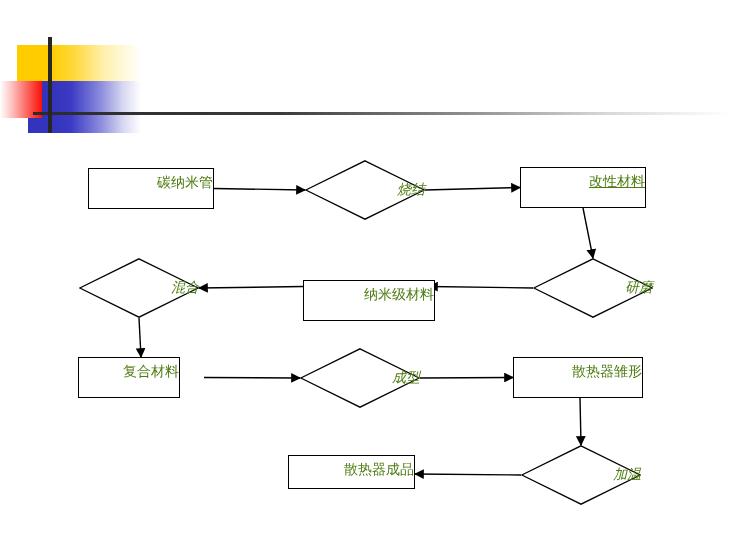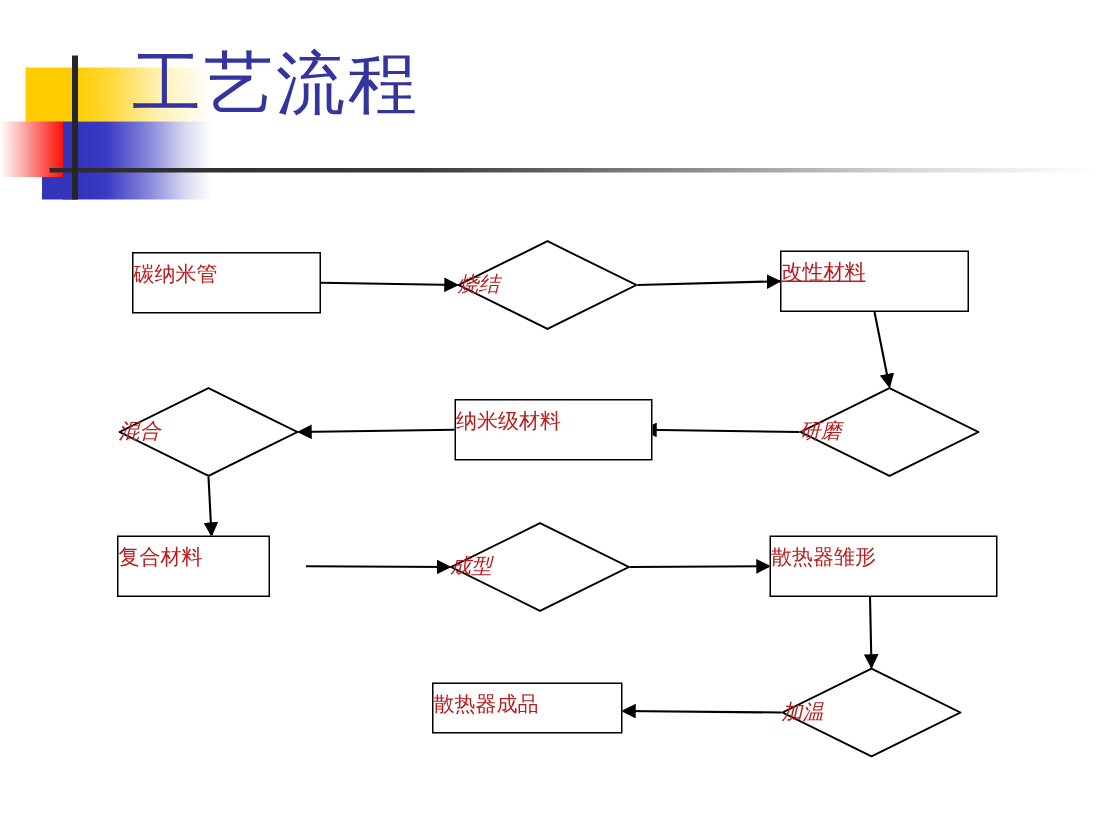--- a/index.html
+++ b/index.html
@@ -80,24 +80,24 @@
     white-space: nowrap;
   }
 
   
   #flow { position: absolute; left: 0; top: 0; width: 744px; height: 548px; }
 
   .node {
     position: absolute;
     box-sizing: border-box;
     display: flex;
-    justify-content: flex-start;
+    justify-content: flex-end;
     font-family: "DejaVu Sans", "Liberation Sans", sans-serif;
     font-size: 14px;
-    color: #b91c1c;
+    color: #4d7c0f;
     white-space: nowrap;
   }
   .node.rect {
     border: 1px solid #000000;
     background: #ffffff;
     align-items: flex-start;
     padding-top: 5px;
   }
   .node.diamond {
     align-items: center;
@@ -129,21 +129,20 @@
     <div class="deco-yellow"></div>
     <div class="deco-yellow-fade"></div>
     <div class="deco-red-fade"></div>
     <div class="deco-blue"></div>
     <div class="deco-blue-fade"></div>
     <div class="deco-blue-low"></div>
     <div class="deco-hline"></div>
     <div class="deco-vbar"></div>
   </div>
 
-  <div id="slide-title">工艺流程</div>
 
   <div id="flow">
     <svg class="edges" viewBox="0 0 744 548" xmlns="http://www.w3.org/2000/svg">
       <defs>
         <marker id="ah" viewBox="0 0 10 10" refX="9" refY="5" markerWidth="7" markerHeight="7" orient="auto-start-reverse">
           <path d="M 0 0 L 10 5 L 0 10 z" fill="#000000"></path>
         </marker>
       </defs>
       <g id="edge-layer" stroke="#000000" stroke-width="1.4" fill="none">
           <line x1="214" y1="188.5" x2="305" y2="190" marker-end="url(#ah)"></line>
@@ -170,39 +169,39 @@
         </div>
         <div class="node rect" style="left: 520px; top: 167px; width: 126px; height: 41px; text-decoration: underline;">
           <span class="">改性材料</span>
         </div>
         <div class="node diamond" style="left: 533px; top: 258px; width: 120px; height: 60px;">
           <svg class="diamond-shape" viewBox="0 0 120 60" preserveAspectRatio="none">
             <path d="M 60 0.8 L 119.2 30 L 60 59.2 L 0.8 30 Z" fill="#ffffff" stroke="#000000" stroke-width="1.3"></path>
           </svg>
           <span class="diamond-label">研磨</span>
         </div>
-        <div class="node rect" style="left: 303px; top: 266px; width: 132px; height: 41px;">
+        <div class="node rect" style="left: 303px; top: 280px; width: 132px; height: 41px;">
           <span class="">纳米级材料</span>
         </div>
         <div class="node diamond" style="left: 79px; top: 258px; width: 120px; height: 60px;">
           <svg class="diamond-shape" viewBox="0 0 120 60" preserveAspectRatio="none">
             <path d="M 60 0.8 L 119.2 30 L 60 59.2 L 0.8 30 Z" fill="#ffffff" stroke="#000000" stroke-width="1.3"></path>
           </svg>
           <span class="diamond-label">混合</span>
         </div>
         <div class="node rect" style="left: 78px; top: 357px; width: 102px; height: 41px;">
           <span class="">复合材料</span>
         </div>
         <div class="node diamond" style="left: 300px; top: 348px; width: 120px; height: 60px;">
           <svg class="diamond-shape" viewBox="0 0 120 60" preserveAspectRatio="none">
             <path d="M 60 0.8 L 119.2 30 L 60 59.2 L 0.8 30 Z" fill="#ffffff" stroke="#000000" stroke-width="1.3"></path>
           </svg>
           <span class="diamond-label">成型</span>
         </div>
-        <div class="node rect" style="left: 513px; top: 357px; width: 152px; height: 41px;">
+        <div class="node rect" style="left: 513px; top: 357px; width: 130px; height: 41px;">
           <span class="">散热器雏形</span>
         </div>
         <div class="node diamond" style="left: 521px; top: 445px; width: 120px; height: 60px;">
           <svg class="diamond-shape" viewBox="0 0 120 60" preserveAspectRatio="none">
             <path d="M 60 0.8 L 119.2 30 L 60 59.2 L 0.8 30 Z" fill="#ffffff" stroke="#000000" stroke-width="1.3"></path>
           </svg>
           <span class="diamond-label">加温</span>
         </div>
         <div class="node rect" style="left: 288px; top: 455px; width: 127px; height: 34px;">
           <span class="">散热器成品</span>

